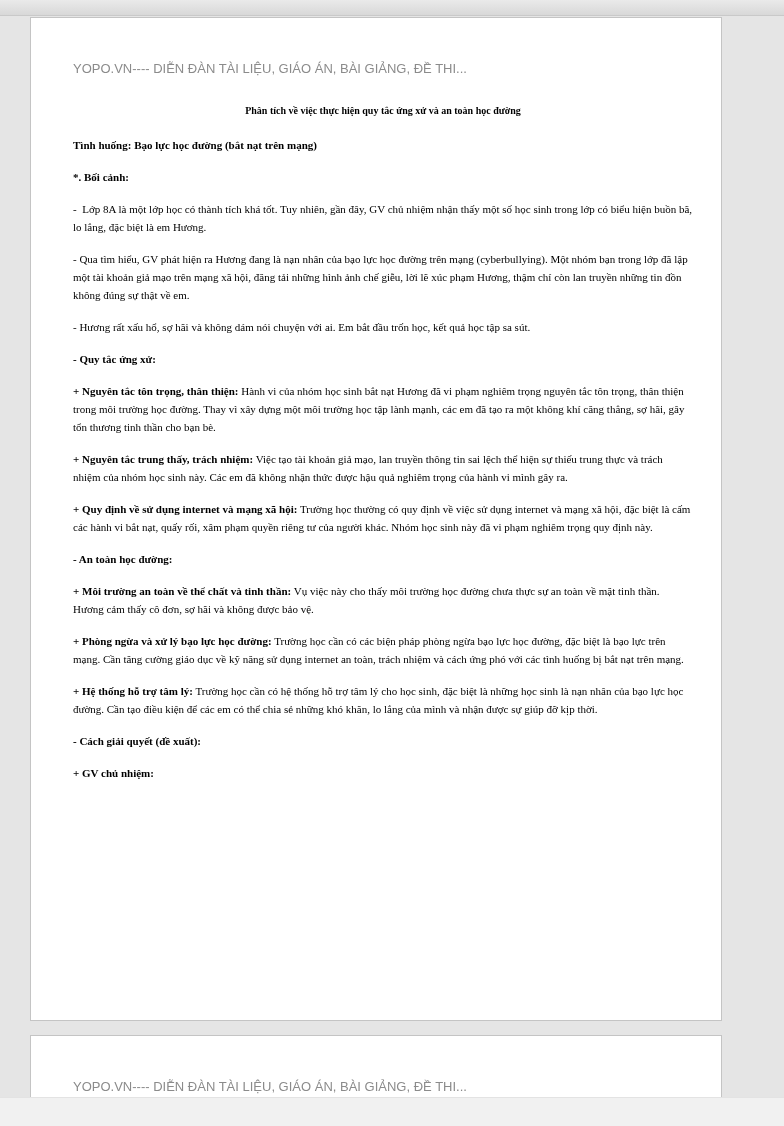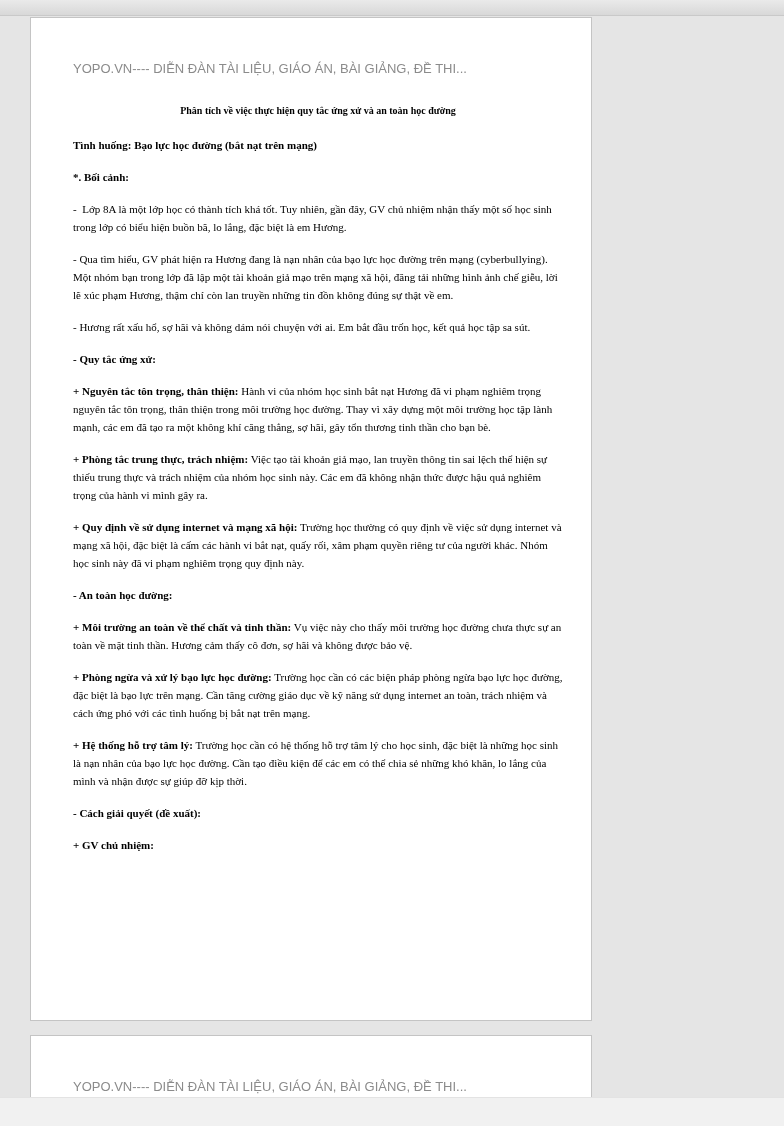--- a/index.html
+++ b/index.html
@@ -12,21 +12,21 @@
   }
   .topbar {
     position: absolute; left: 0; top: 0;
     width: 784px; height: 15px;
     background: linear-gradient(#eaeaea, #d8d8d8);
     border-bottom: 1px solid #c9c9c9;
     z-index: 2;
   }
   .page {
     position: absolute; left: 30px;
-    width: 562px;
+    width: 692px;
     background: #ffffff;
     border: 1px solid #c4c4c4;
     box-sizing: border-box;
     z-index: 1;
   }
   .page1 {
     top: 17px; height: 1004px;
     padding: 42px 28px 0 42px;
     overflow: hidden;
   }
@@ -78,21 +78,21 @@
   <p class="title">Phân tích về việc thực hiện quy tắc ứng xử và an toàn học đường</p>
 
   <p class="body b">Tình huống: Bạo lực học đường (bắt nạt trên mạng)</p>
   <p class="body b">*. Bối cảnh:</p>
   <p class="body">-  Lớp 8A là một lớp học có thành tích khá tốt. Tuy nhiên, gần đây, GV chủ nhiệm nhận thấy một số học sinh trong lớp có biểu hiện buồn bã, lo lắng, đặc biệt là em Hương.</p>
   <p class="body">- Qua tìm hiểu, GV phát hiện ra Hương đang là nạn nhân của bạo lực học đường trên mạng (cyberbullying). Một nhóm bạn trong lớp đã lập một tài khoản giả mạo trên mạng xã hội, đăng tải những hình ảnh chế giễu, lời lẽ xúc phạm Hương, thậm chí còn lan truyền những tin đồn không đúng sự thật về em.</p>
   <p class="body">- Hương rất xấu hổ, sợ hãi và không dám nói chuyện với ai. Em bắt đầu trốn học, kết quả học tập sa sút.</p>
   <p class="body b">- Quy tắc ứng xử:</p>
 
   <p class="body"><span class="lead">+ Nguyên tắc tôn trọng, thân thiện:</span><span> Hành vi của nhóm học sinh bắt nạt Hương đã vi phạm nghiêm trọng nguyên tắc tôn trọng, thân thiện trong môi trường học đường. Thay vì xây dựng một môi trường học tập lành mạnh, các em đã tạo ra một không khí căng thẳng, sợ hãi, gây tổn thương tinh thần cho bạn bè.</span></p>
-  <p class="body"><span class="lead">+ Phòng tắc trung thực, trách nhiệm:</span><span> Việc tạo tài khoản giả mạo, lan truyền thông tin sai lệch thể hiện sự thiếu trung thực và trách nhiệm của nhóm học sinh này. Các em đã không nhận thức được hậu quả nghiêm trọng của hành vi mình gây ra.</span></p>
+  <p class="body"><span class="lead">+ Nguyên tắc trung thấy, trách nhiệm:</span><span> Việc tạo tài khoản giả mạo, lan truyền thông tin sai lệch thể hiện sự thiếu trung thực và trách nhiệm của nhóm học sinh này. Các em đã không nhận thức được hậu quả nghiêm trọng của hành vi mình gây ra.</span></p>
   <p class="body"><span class="lead">+ Quy định về sử dụng internet và mạng xã hội:</span><span> Trường học thường có quy định về việc sử dụng internet và mạng xã hội, đặc biệt là cấm các hành vi bắt nạt, quấy rối, xâm phạm quyền riêng tư của người khác. Nhóm học sinh này đã vi phạm nghiêm trọng quy định này.</span></p>
 
   <p class="body b">- An toàn học đường:</p>
 
   <p class="body"><span class="lead">+ Môi trường an toàn về thể chất và tinh thần:</span><span> Vụ việc này cho thấy môi trường học đường chưa thực sự an toàn về mặt tinh thần. Hương cảm thấy cô đơn, sợ hãi và không được bảo vệ.</span></p>
   <p class="body"><span class="lead">+ Phòng ngừa và xử lý bạo lực học đường:</span><span> Trường học cần có các biện pháp phòng ngừa bạo lực học đường, đặc biệt là bạo lực trên mạng. Cần tăng cường giáo dục về kỹ năng sử dụng internet an toàn, trách nhiệm và cách ứng phó với các tình huống bị bắt nạt trên mạng.</span></p>
   <p class="body"><span class="lead">+ Hệ thống hỗ trợ tâm lý:</span><span> Trường học cần có hệ thống hỗ trợ tâm lý cho học sinh, đặc biệt là những học sinh là nạn nhân của bạo lực học đường. Cần tạo điều kiện để các em có thể chia sẻ những khó khăn, lo lắng của mình và nhận được sự giúp đỡ kịp thời.</span></p>
 
   <p class="body b">- Cách giải quyết (đề xuất):</p>
   <p class="body b">+ GV chủ nhiệm:</p>

